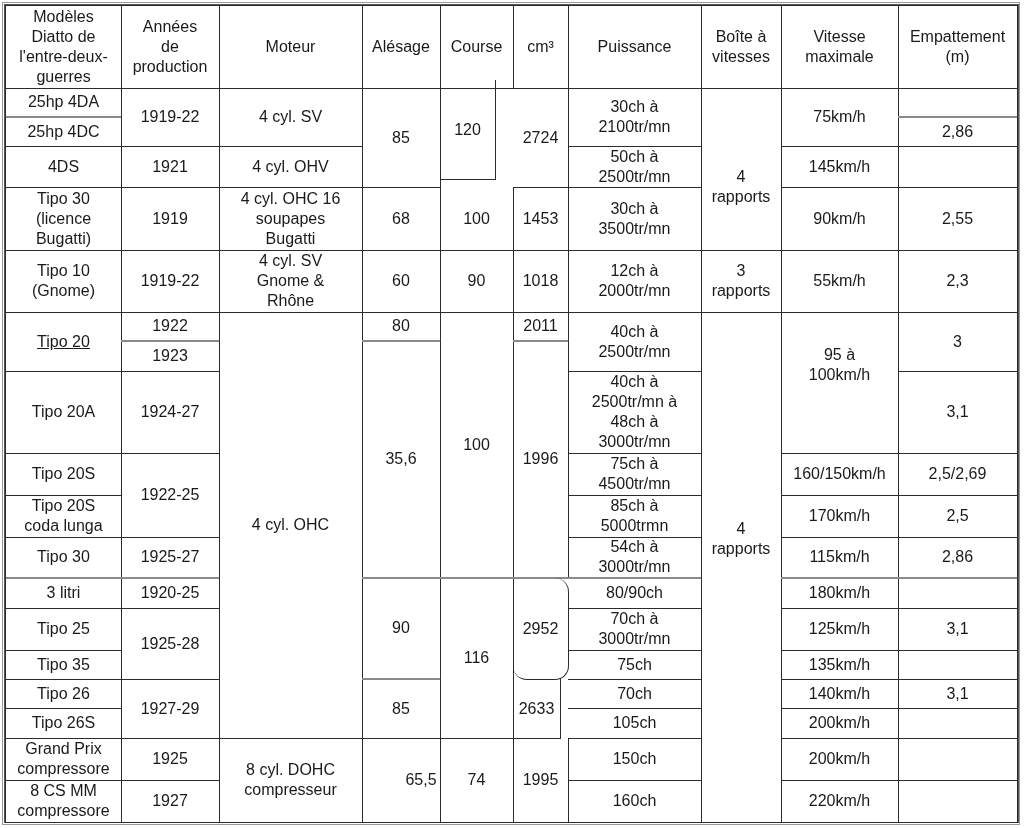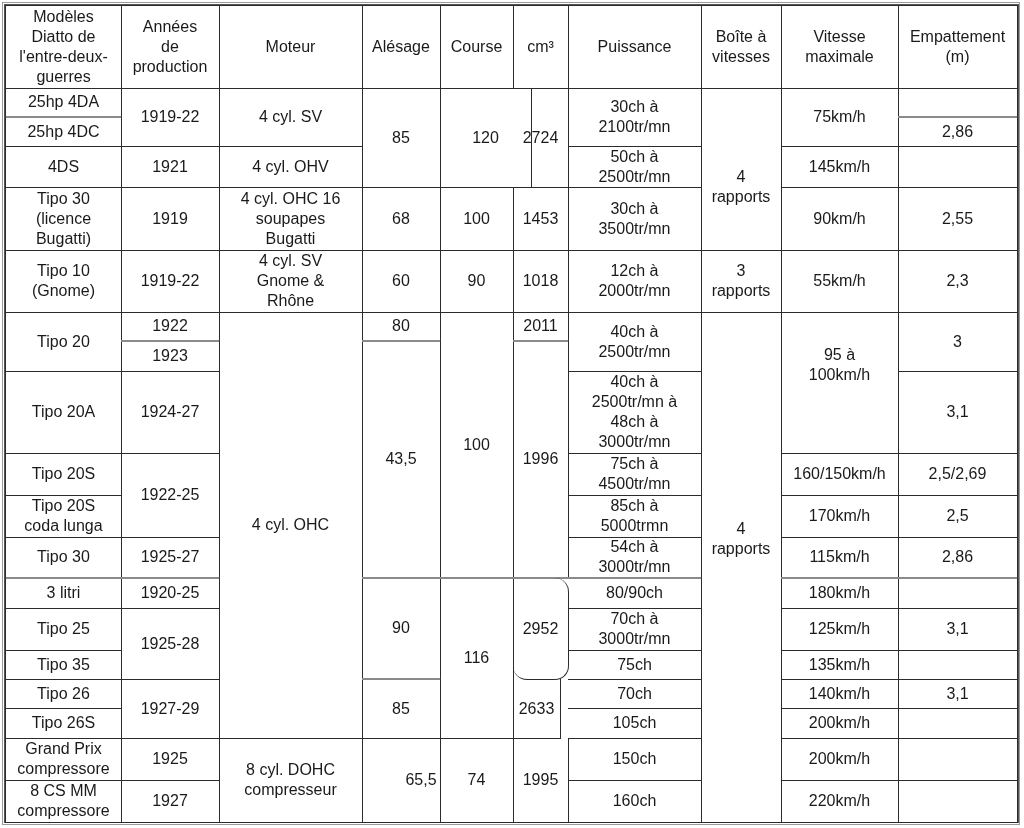--- a/index.html
+++ b/index.html
@@ -43,21 +43,21 @@
     <div class="cell hdr" style="left: 898px; top: 5px; width: 120px; height: 84px; border-top: 1px solid rgb(43, 43, 43);"><span>Empattement
 (m)</span></div>
     <div class="cell grayb" style="left: 5px; top: 88px; width: 117px; height: 30px; border-left: 1px solid rgb(43, 43, 43);"><span>25hp 4DA</span></div>
     <div class="cell" style="left: 5px; top: 117px; width: 117px; height: 30px; border-left: 1px solid rgb(43, 43, 43);"><span>25hp 4DC</span></div>
     <div class="cell" style="left: 5px; top: 146px; width: 117px; height: 42px; border-left: 1px solid rgb(43, 43, 43);"><span>4DS</span></div>
     <div class="cell" style="left: 5px; top: 187px; width: 117px; height: 64px; border-left: 1px solid rgb(43, 43, 43);"><span>Tipo 30
 (licence
 Bugatti)</span></div>
     <div class="cell" style="left: 5px; top: 250px; width: 117px; height: 63px; border-left: 1px solid rgb(43, 43, 43);"><span>Tipo 10
 (Gnome)</span></div>
-    <div class="cell" style="left: 5px; top: 312px; width: 117px; height: 60px; border-left: 1px solid rgb(43, 43, 43);"><span>Tipo 20</span></div>
+    <div class="cell" style="left: 5px; top: 312px; width: 117px; height: 60px; border-left: 1px solid rgb(43, 43, 43); text-decoration: underline;"><span>Tipo 20</span></div>
     <div class="cell" style="left: 5px; top: 371px; width: 117px; height: 83px; border-left: 1px solid rgb(43, 43, 43);"><span>Tipo 20A</span></div>
     <div class="cell" style="left: 5px; top: 453px; width: 117px; height: 43px; border-left: 1px solid rgb(43, 43, 43);"><span>Tipo 20S</span></div>
     <div class="cell" style="left: 5px; top: 495px; width: 117px; height: 43px; border-left: 1px solid rgb(43, 43, 43);"><span>Tipo 20S
 coda lunga</span></div>
     <div class="cell grayb" style="left: 5px; top: 537px; width: 117px; height: 42px; border-left: 1px solid rgb(43, 43, 43);"><span>Tipo 30</span></div>
     <div class="cell" style="left: 5px; top: 578px; width: 117px; height: 31px; border-left: 1px solid rgb(43, 43, 43);"><span>3 litri</span></div>
     <div class="cell" style="left: 5px; top: 608px; width: 117px; height: 43px; border-left: 1px solid rgb(43, 43, 43);"><span>Tipo 25</span></div>
     <div class="cell" style="left: 5px; top: 650px; width: 117px; height: 30px; border-left: 1px solid rgb(43, 43, 43);"><span>Tipo 35</span></div>
     <div class="cell" style="left: 5px; top: 679px; width: 117px; height: 30px; border-left: 1px solid rgb(43, 43, 43);"><span>Tipo 26</span></div>
     <div class="cell" style="left: 5px; top: 708px; width: 117px; height: 31px; border-left: 1px solid rgb(43, 43, 43);"><span>Tipo 26S</span></div>
@@ -87,25 +87,25 @@
     <div class="cell" style="left: 219px; top: 250px; width: 144px; height: 63px;"><span>4 cyl. SV
 Gnome &amp;
 Rhône</span></div>
     <div class="cell" style="left: 219px; top: 312px; width: 144px; height: 427px;"><span>4 cyl. OHC</span></div>
     <div class="cell" style="left: 219px; top: 738px; width: 144px; height: 85px;"><span>8 cyl. DOHC
 compresseur</span></div>
     <div class="cell" style="left: 362px; top: 88px; width: 79px; height: 100px;"><span>85</span></div>
     <div class="cell" style="left: 362px; top: 187px; width: 79px; height: 64px;"><span>68</span></div>
     <div class="cell" style="left: 362px; top: 250px; width: 79px; height: 63px;"><span>60</span></div>
     <div class="cell grayb" style="left: 362px; top: 312px; width: 79px; height: 30px;"><span>80</span></div>
-    <div class="cell grayb" style="left: 362px; top: 341px; width: 79px; height: 238px;"><span>43,5</span></div>
+    <div class="cell grayb" style="left: 362px; top: 341px; width: 79px; height: 238px;"><span>35,6</span></div>
     <div class="cell grayb" style="left: 362px; top: 578px; width: 79px; height: 102px;"><span>90</span></div>
     <div class="cell" style="left: 362px; top: 679px; width: 79px; height: 60px;"><span>85</span></div>
     <div class="cell" style="left: 362px; top: 738px; width: 79px; height: 85px; padding-left: 42px;"><span>65,5</span></div>
-    <div class="cell" style="left: 440px; top: 88px; width: 92px; height: 100px;"><span>120</span></div>
+    <div class="cell" style="left: 440px; top: 80px; width: 56px; height: 100px;"><span>120</span></div>
     <div class="cell" style="left: 440px; top: 187px; width: 74px; height: 64px;"><span>100</span></div>
     <div class="cell" style="left: 440px; top: 250px; width: 74px; height: 63px;"><span>90</span></div>
     <div class="cell grayb" style="left: 440px; top: 312px; width: 74px; height: 267px;"><span>100</span></div>
     <div class="cell" style="left: 440px; top: 578px; width: 74px; height: 161px;"><span>116</span></div>
     <div class="cell" style="left: 440px; top: 738px; width: 74px; height: 85px;"><span>74</span></div>
     <div class="cell" style="left: 513px; top: 88px; width: 56px; height: 100px;"><span>2724</span></div>
     <div class="cell" style="left: 513px; top: 187px; width: 56px; height: 64px;"><span>1453</span></div>
     <div class="cell" style="left: 513px; top: 250px; width: 56px; height: 63px;"><span>1018</span></div>
     <div class="cell grayb" style="left: 513px; top: 312px; width: 56px; height: 30px;"><span>2011</span></div>
     <div class="cell grayb" style="left: 513px; top: 341px; width: 56px; height: 238px;"><span>1996</span></div>

